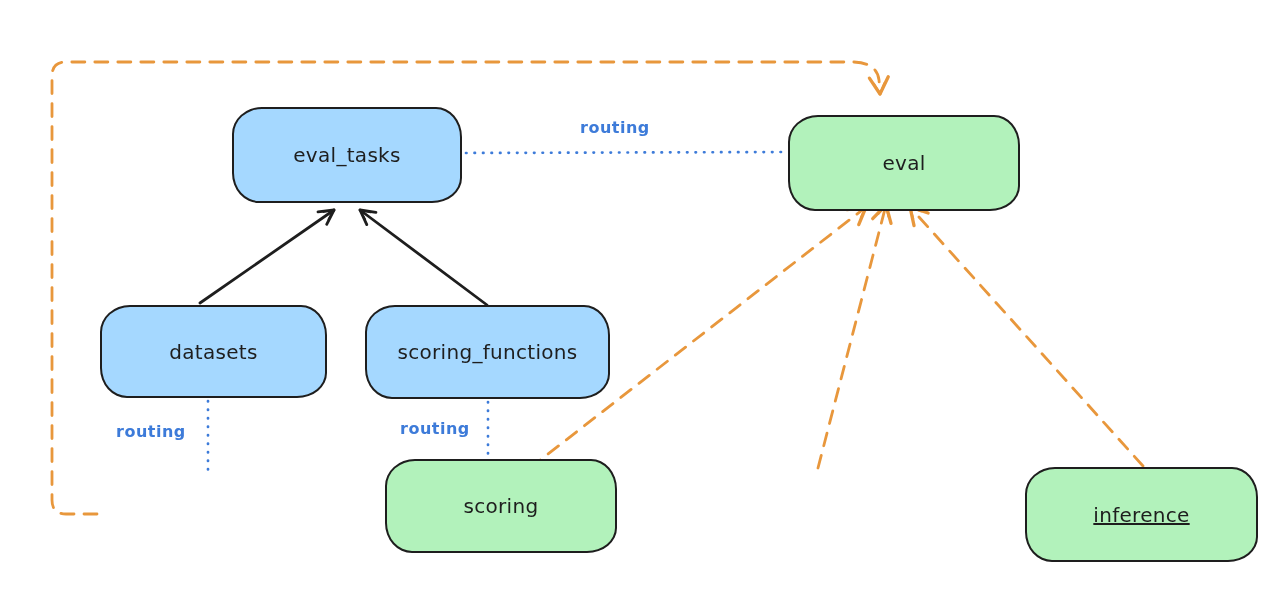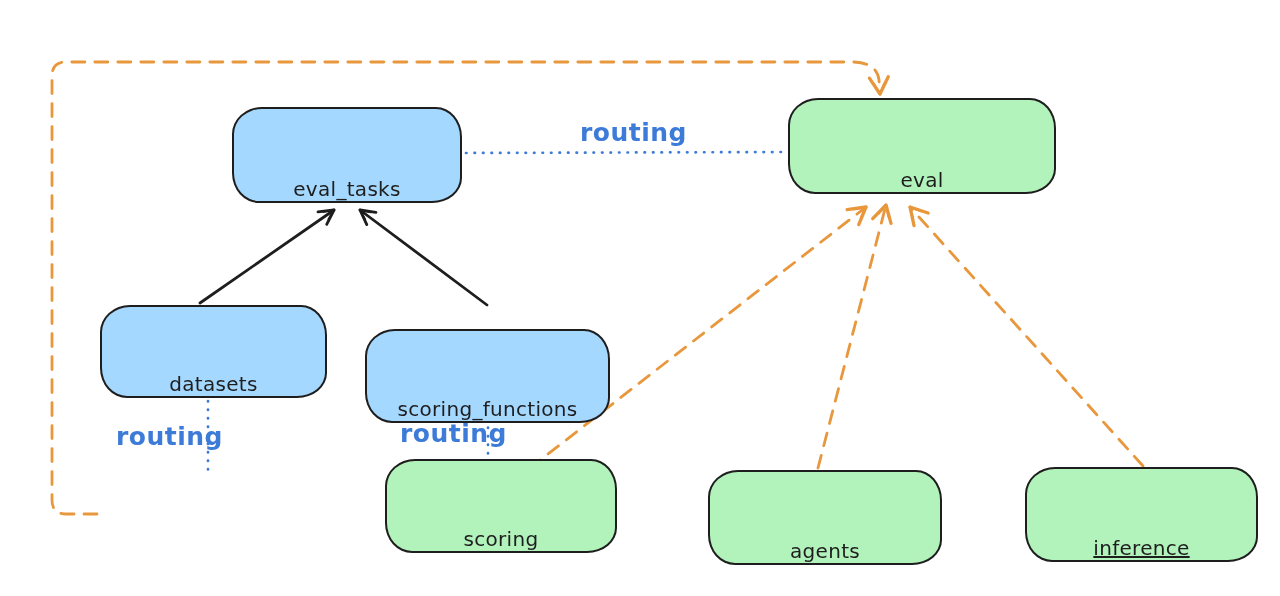--- a/index.html
+++ b/index.html
@@ -2,29 +2,29 @@
 <html><head>
 <meta charset="utf-8">
 <style>
   html,body{margin:0;padding:0;background:#ffffff;}
   .canvas{
     position:relative;width:1280px;height:596px;background:#ffffff;overflow:hidden;
     font-family:"DejaVu Sans", sans-serif;
   }
   .edges{position:absolute;left:0;top:0;width:1280px;height:596px;}
   .node{
-    position:absolute;display:flex;align-items:flex-end;justify-content:center;
+    position:absolute;display:flex;align-items:center;justify-content:center;
     border:2.5px solid #1e1e1e;box-sizing:border-box;
     color:#1e1e1e;font-size:20px;letter-spacing:0.3px;
     border-radius:30px 26px 30px 27px / 27px 30px 25px 30px;
   }
   .node-blue{background:#a5d8ff;}
   .node-green{background:#b2f2bb;}
   .edge-label{
-    position:absolute;color:#3d7bd9;font-weight:700;font-size:25px;letter-spacing:0.5px;
+    position:absolute;color:#3d7bd9;font-weight:700;font-size:16px;letter-spacing:0.5px;
   }
   .node span{pointer-events:none;}
 </style>
 </head>
 <body>
 
 <div class="canvas">
 
   <svg class="edges" width="1280" height="596" viewBox="0 0 1280 596" xmlns="http://www.w3.org/2000/svg">
     <defs>
@@ -48,40 +48,37 @@
     <path d="M530,468 L866,207" fill="none" stroke="#e8973c" stroke-width="2.8" stroke-linecap="round" stroke-dasharray="13 10" marker-end="url(#ah-orange)"></path>
     <path d="M818,468 L886,205" fill="none" stroke="#e8973c" stroke-width="2.8" stroke-linecap="round" stroke-dasharray="13 10" marker-end="url(#ah-orange)"></path>
     <path d="M1143,466 L910,207" fill="none" stroke="#e8973c" stroke-width="2.8" stroke-linecap="round" stroke-dasharray="13 10" marker-end="url(#ah-orange)"></path>
     <path d="M97,514 L66,514 Q52,514 52,500 L52,76 Q52,62 66,62 L854,62 Q877,63 879,80 L880,94" fill="none" stroke="#e8973c" stroke-width="2.8" stroke-linecap="round" stroke-dasharray="13 10" marker-end="url(#ah-orange)"></path>
   </svg>
 
   <div class="node node-blue" style="left:232px;top:107px;width:230px;height:96px;">
     <span>eval_tasks</span>
   </div>
 
-  <div class="node node-green" style="left:788px;top:98px;width:268px;height:96px;">
+  <div class="node node-green" style="left:788px;top:115px;width:232px;height:96px;">
     <span>eval</span>
   </div>
 
   <div class="node node-blue" style="left:100px;top:305px;width:227px;height:93px;">
     <span>datasets</span>
   </div>
 
-  <div class="node node-blue" style="left:365px;top:305px;width:245px;height:94px;margin-top:24px;">
+  <div class="node node-blue" style="left:365px;top:305px;width:245px;height:94px;">
     <span>scoring_functions</span>
   </div>
 
 
   <div class="node node-green" style="left:385px;top:459px;width:232px;height:94px;">
     <span>scoring</span>
   </div>
 
-  <div class="node node-green" style="left:708px;top:470px;width:234px;height:95px;">
-    <span>agents</span>
-  </div>
 
   <div class="node node-green" style="left:1025px;top:467px;width:233px;height:95px;text-decoration:underline;">
     <span>inference</span>
   </div>
 
   <div class="edge-label" style="left:580px;top:118px;">routing</div>
 
   <div class="edge-label" style="left:116px;top:422px;">routing</div>
 
   <div class="edge-label" style="left:400px;top:419px;">routing</div>

